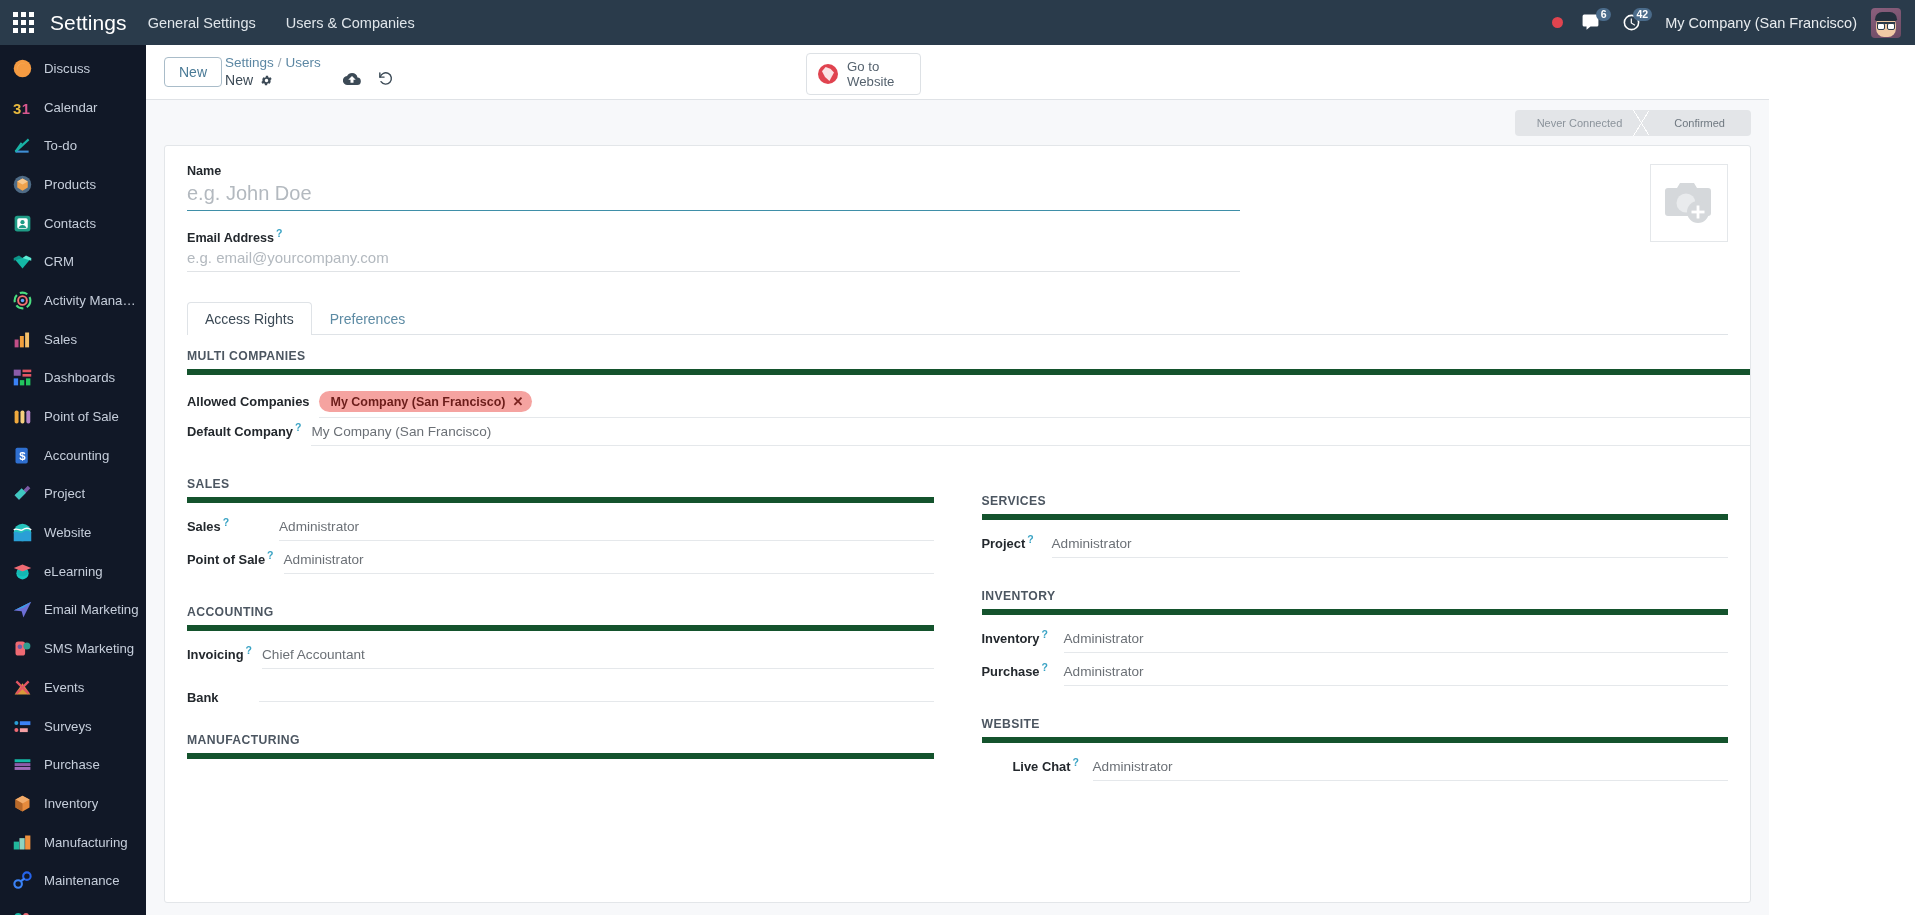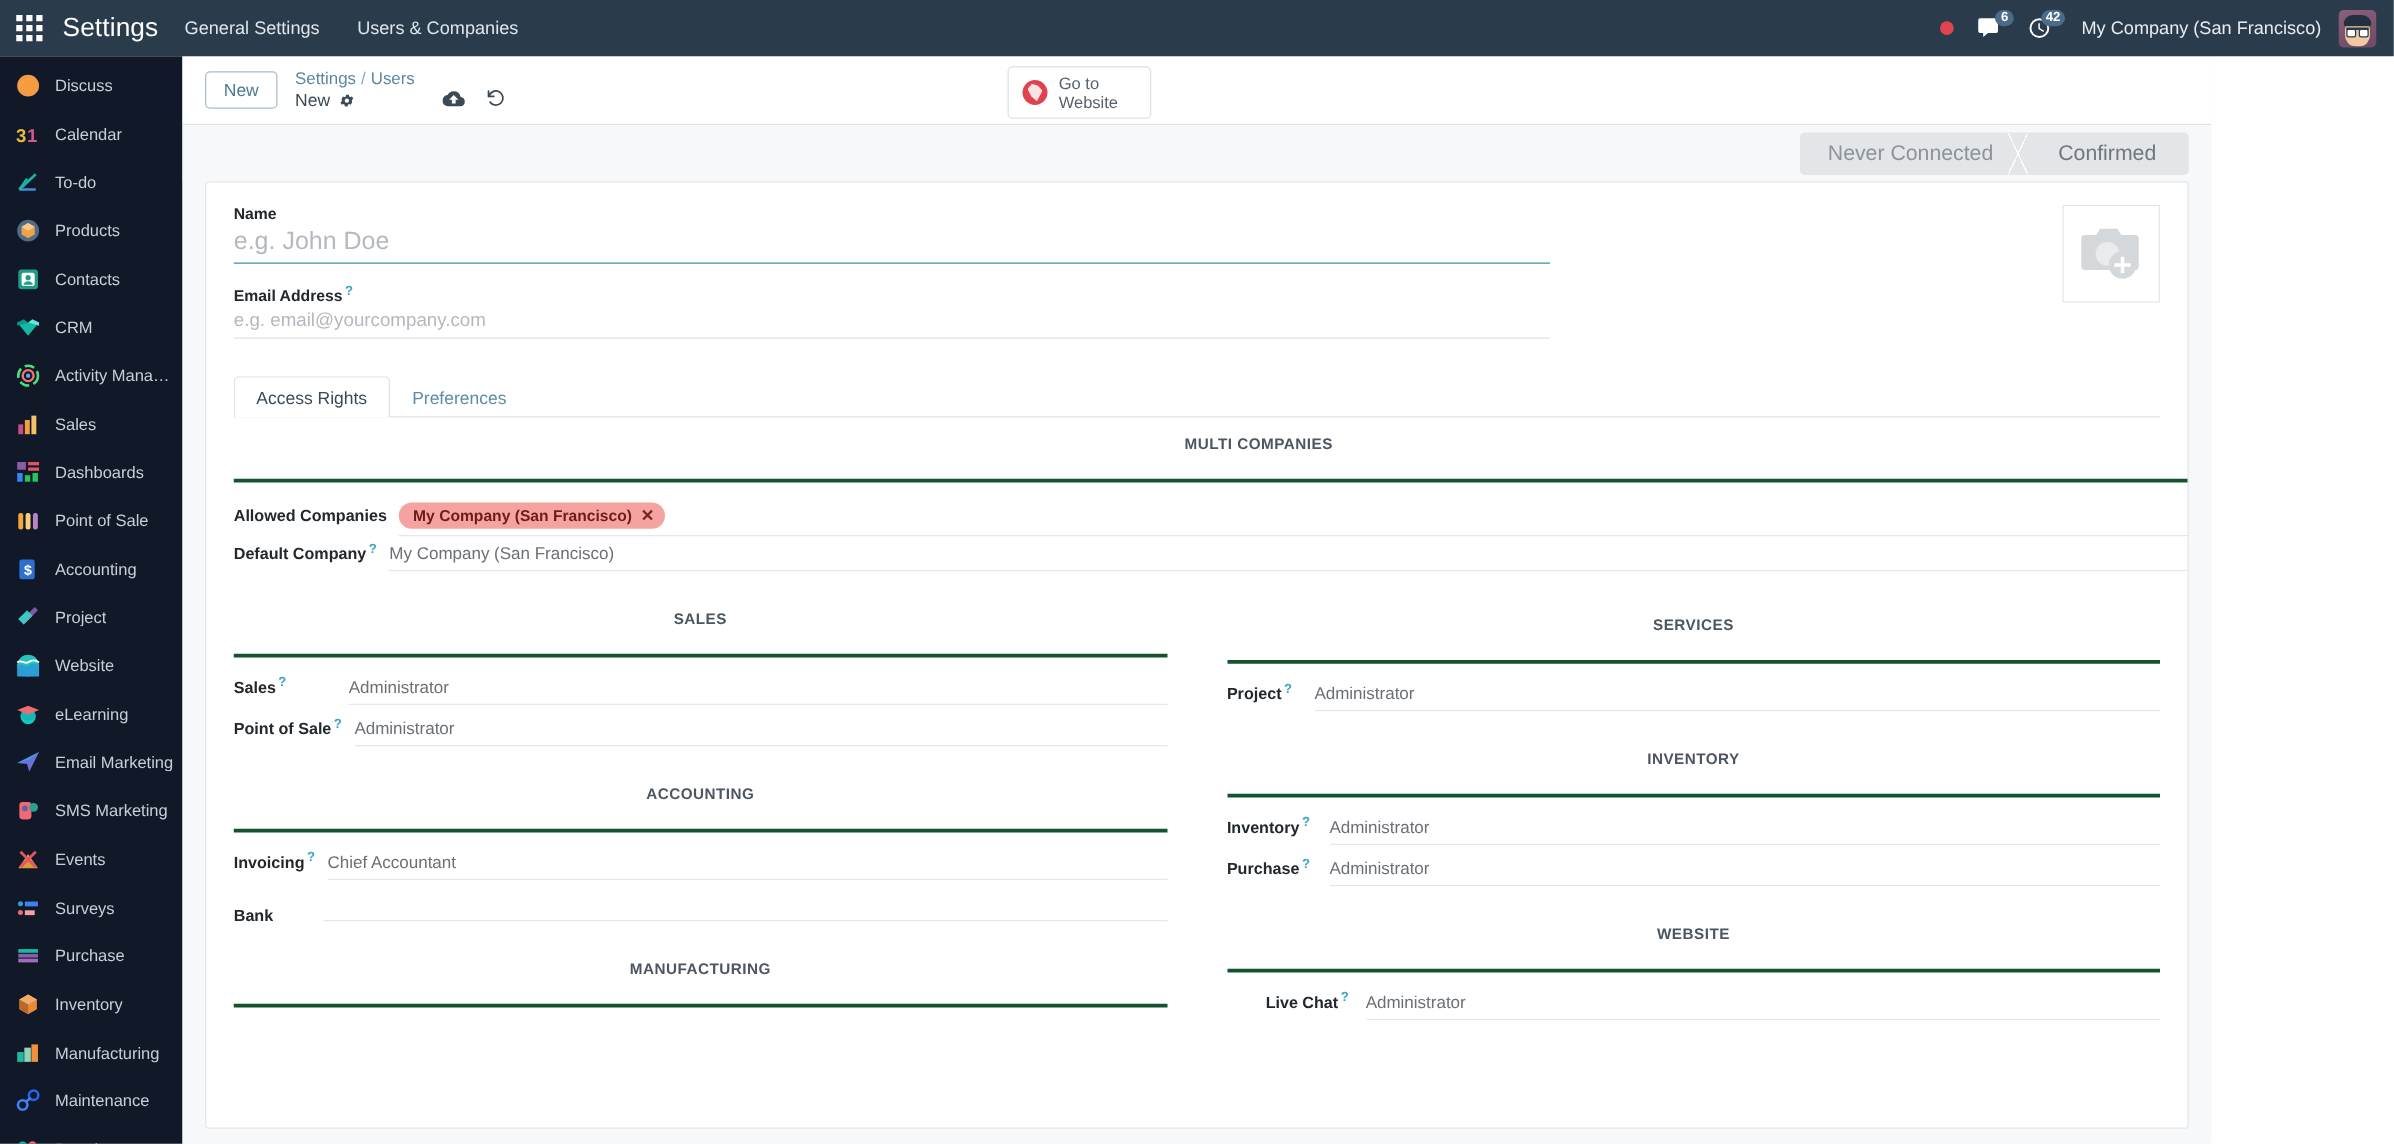--- a/index.html
+++ b/index.html
@@ -116,21 +116,21 @@
     height: 55px; background: #ffffff;
     border-bottom: 1px solid #dfe2e6;
     display: flex; align-items: center; position: relative;
   }
   .btn-new {
     margin-left: 18px; padding: 5px 14px;
     border: 1px solid #a9bcc9; border-radius: 4px;
     color: #4a7a96; font-size: 14px; background: #fff; cursor: pointer;
     line-height: 18px;
   }
-  .breadcrumb-wrap { margin-left: 14px; line-height: 1.22; }
+  .breadcrumb-wrap { margin-left: 3px; line-height: 1.22; }
   .bc-top { font-size: 13.5px; color: #5c87a3; }
   .bc-top .sep { color: #9aa7b2; padding: 0 4px; }
   .bc-top a { color: #5c87a3; text-decoration: none; cursor: pointer; }
   .bc-bottom {
     font-size: 14px; color: #3c4a56; display: flex; align-items: center; gap: 7px;
   }
   .gear-ico { width: 13px; height: 13px; fill: #3c4a56; cursor: pointer; }
   .ctrl-actions { display: flex; align-items: center; gap: 16px; margin-left: 22px; margin-top: 13px; }
   .ctrl-actions svg { cursor: pointer; }
   .goto-website {
@@ -148,21 +148,21 @@
   }
 
   
   .status-row {
     height: 45px; display: flex; align-items: center;
     justify-content: flex-end; padding-right: 18px;
     background: #f7f8fa;
   }
   .statusbar { display: flex; background: #e3e5e8; border-radius: 4px; overflow: hidden; }
   .st-seg {
-    position: relative; font-size: 17px; padding: 7px 26px 7px 22px;
+    position: relative; font-size: 11px; padding: 7px 26px 7px 22px;
     color: #8b939b; cursor: pointer; white-space: nowrap;
   }
   .st-seg + .st-seg { padding-left: 26px; }
   .st-seg:not(:last-child)::after {
     content: ''; position: absolute; right: -1px; top: 0; bottom: 0; width: 16px;
     background: linear-gradient(to bottom right, transparent 49.6%, #ffffff 49.6%, #ffffff 53%, transparent 53%),
                 linear-gradient(to top right, transparent 49.6%, #ffffff 49.6%, #ffffff 53%, transparent 53%);
   }
   .st-seg.active { color: #6f7880; }
 
@@ -208,22 +208,22 @@
   .tab.active {
     color: #3c4a56; background: #ffffff;
     border-color: #dfe3e7 #dfe3e7 #ffffff;
   }
 
   
   .groups { display: flex; padding-top: 14px; gap: 48px; }
   .col { flex: 1; min-width: 0; }
   .grp-title {
     font-size: 12.2px; font-weight: 700; color: #4c5661;
-    letter-spacing: .4px; padding-bottom: 21px;
-    border-bottom: 3px solid #14532d; margin-bottom: 12px; text-align: center;
+    letter-spacing: .4px; padding-bottom: 6px;
+    border-bottom: 6px solid #14532d; margin-bottom: 12px;
   }
   .grp-block { margin-bottom: 26px; }
   .row {
     display: flex; align-items: baseline; min-height: 31px; margin-bottom: 2px;
   }
   .row-lbl {
     font-size: 12.9px; color: #23282d; font-weight: 700;
     flex: 0 0 auto; padding-right: 10px; white-space: nowrap;
   }
   .row-val {

